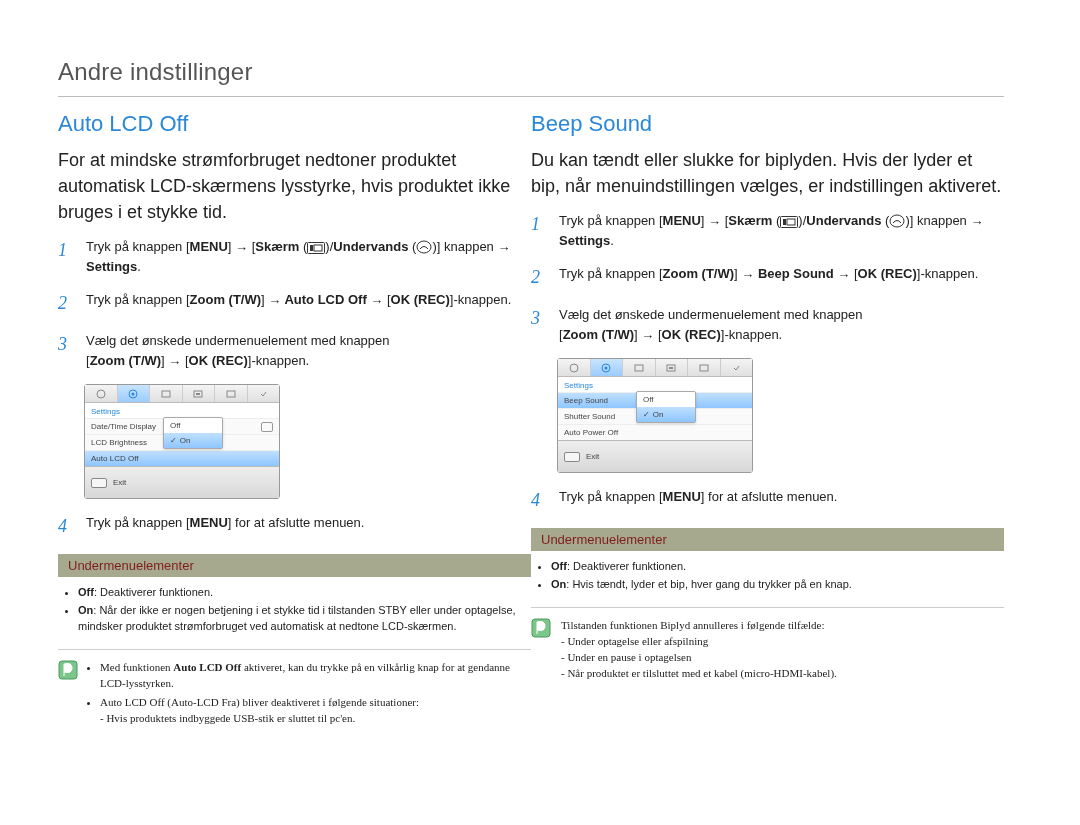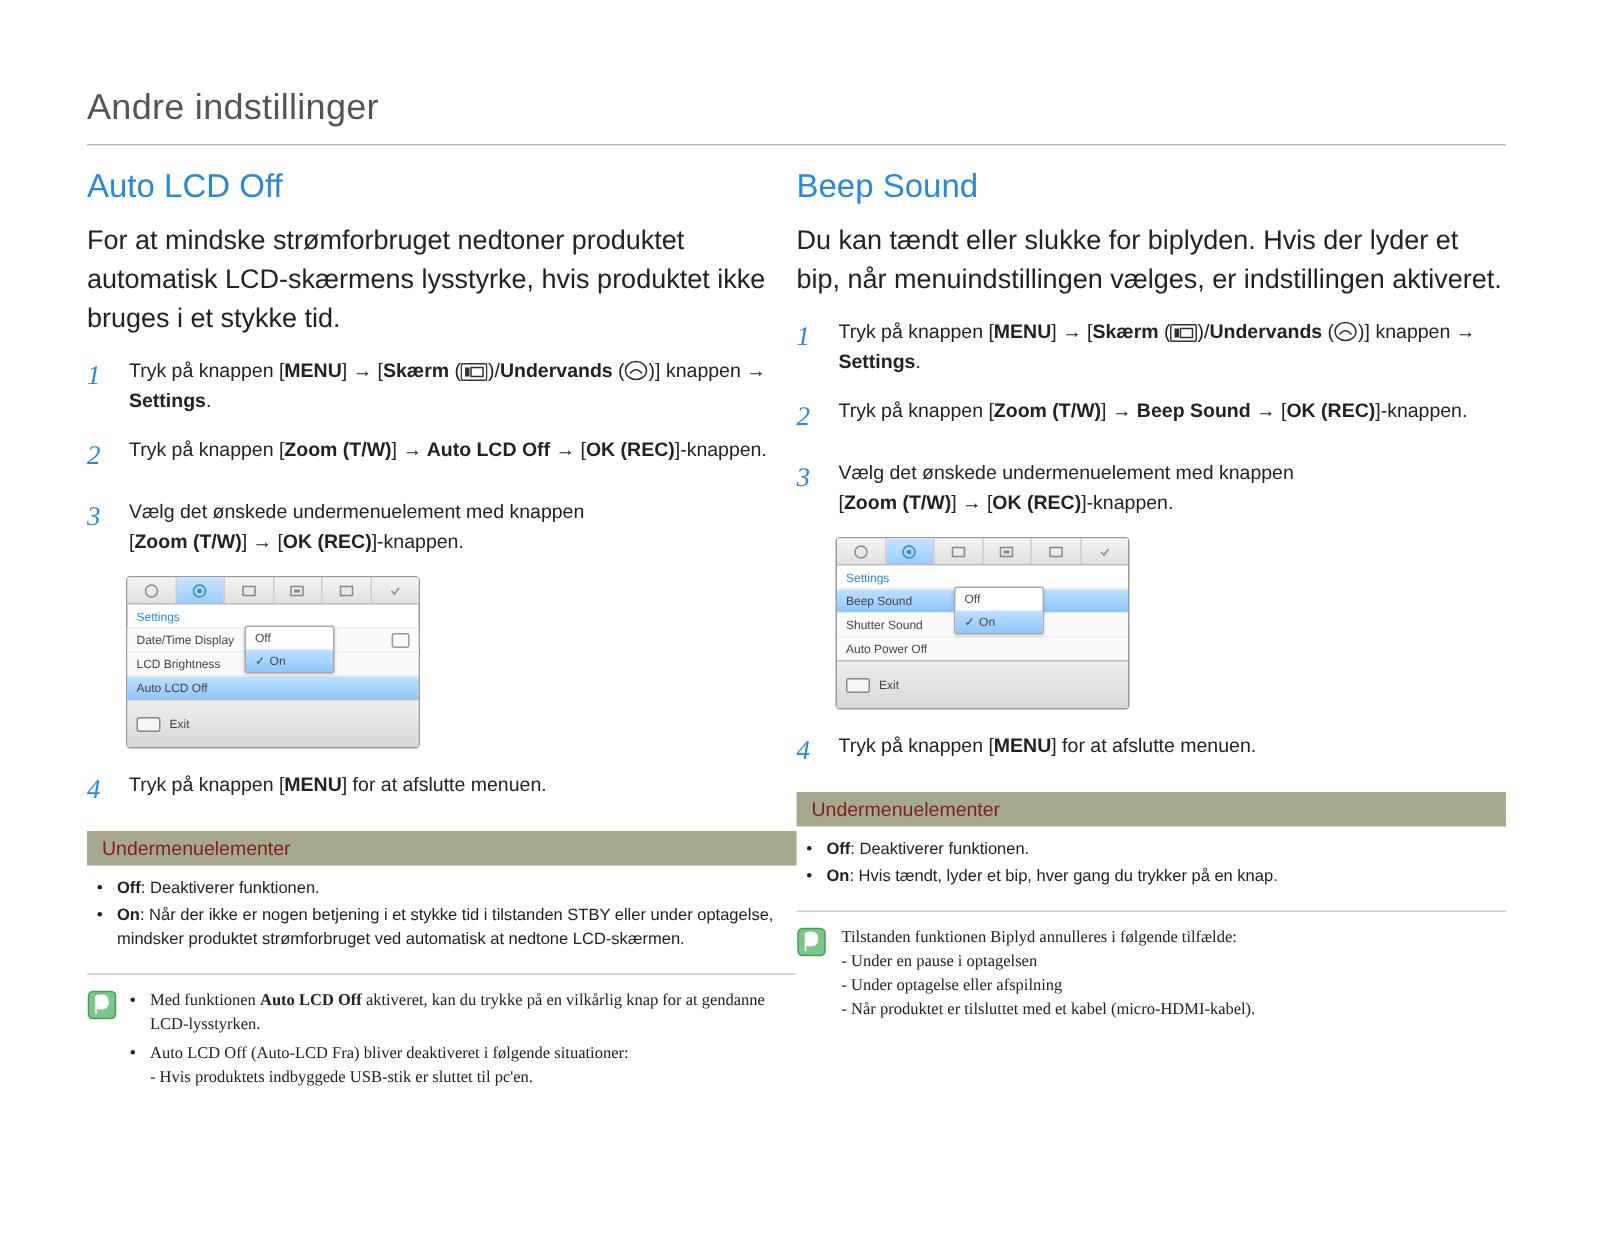--- a/index.html
+++ b/index.html
@@ -295,22 +295,22 @@
         <li><b>On</b><span>: Hvis tændt, lyder et bip, hver gang du trykker på en knap.</span></li>
       </ul>
 
       <div class="notebox">
         <span class="nicon"><svg width="20" height="20">
               <rect x="1" y="1" width="18" height="18" rx="3" fill="#7cc68b" stroke="#4a9a5a"></rect>
               <path d="M6 4 L6 16 M6 4 Q14 2 14 8 Q14 14 6 12" fill="#fff" stroke="#fff" stroke-width="1"></path>
             </svg></span>
         <div>
           <span>Tilstanden funktionen Biplyd annulleres i følgende tilfælde:</span>
+          <span class="dash">- Under optagelse eller afspilning</span>
           <span class="dash">- Under en pause i optagelsen</span>
-          <span class="dash">- Under optagelse eller afspilning</span>
           <span class="dash">- Når produktet er tilsluttet med et kabel (micro-HDMI-kabel).</span>
         </div>
       </div>
     </div>
 
   </div>
 
 </div>
 
 </body></html>

